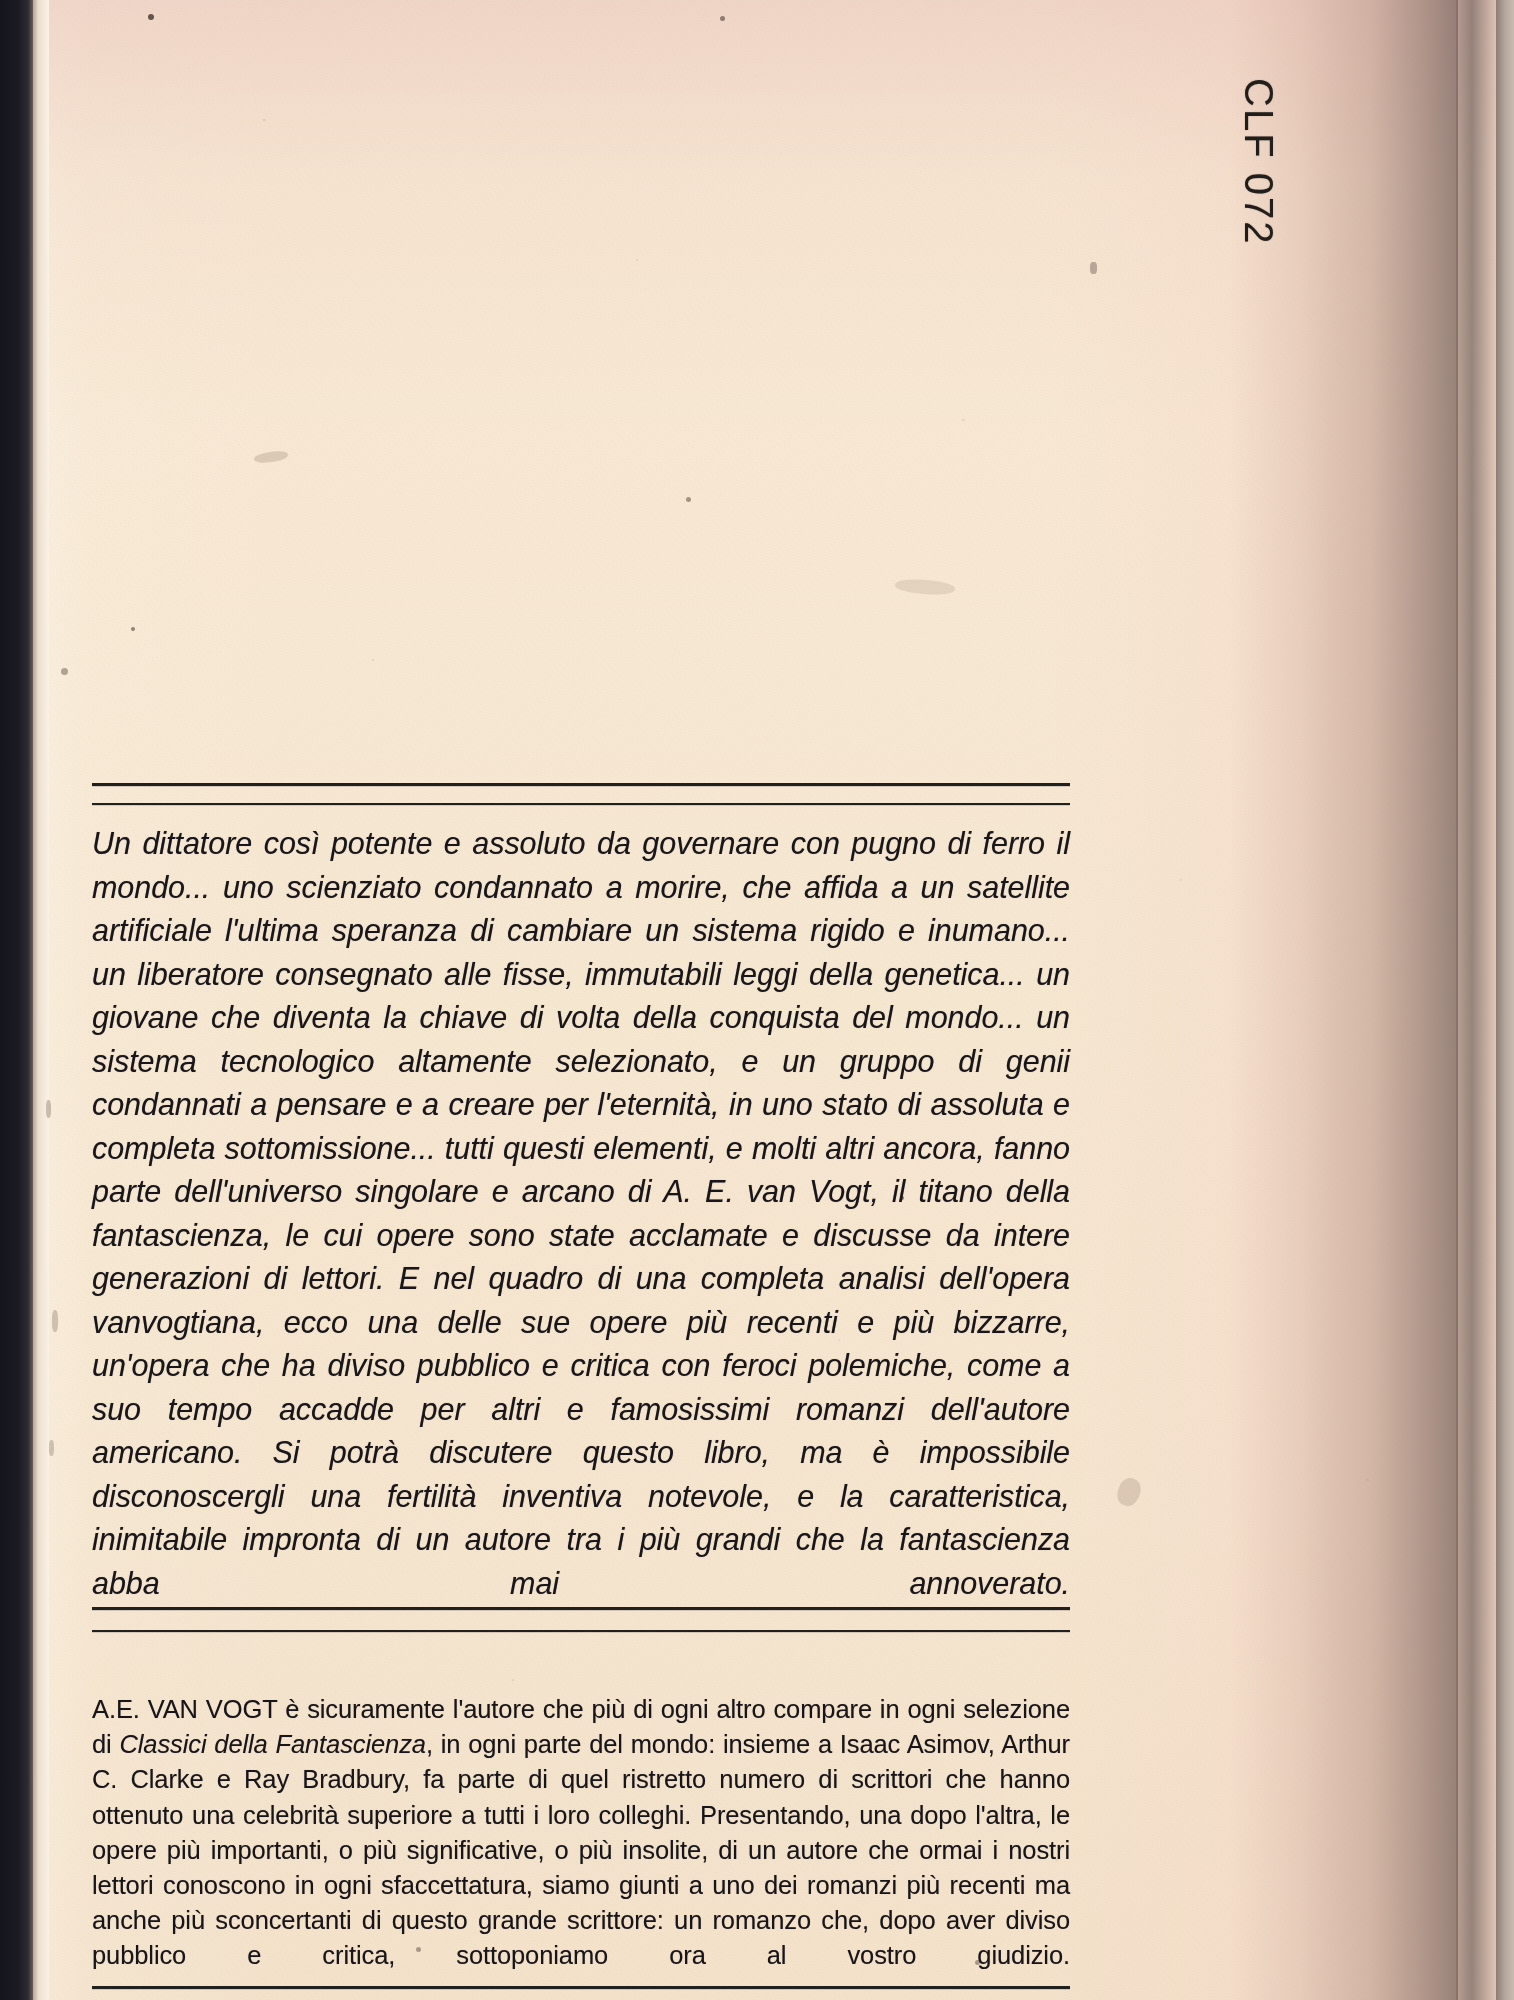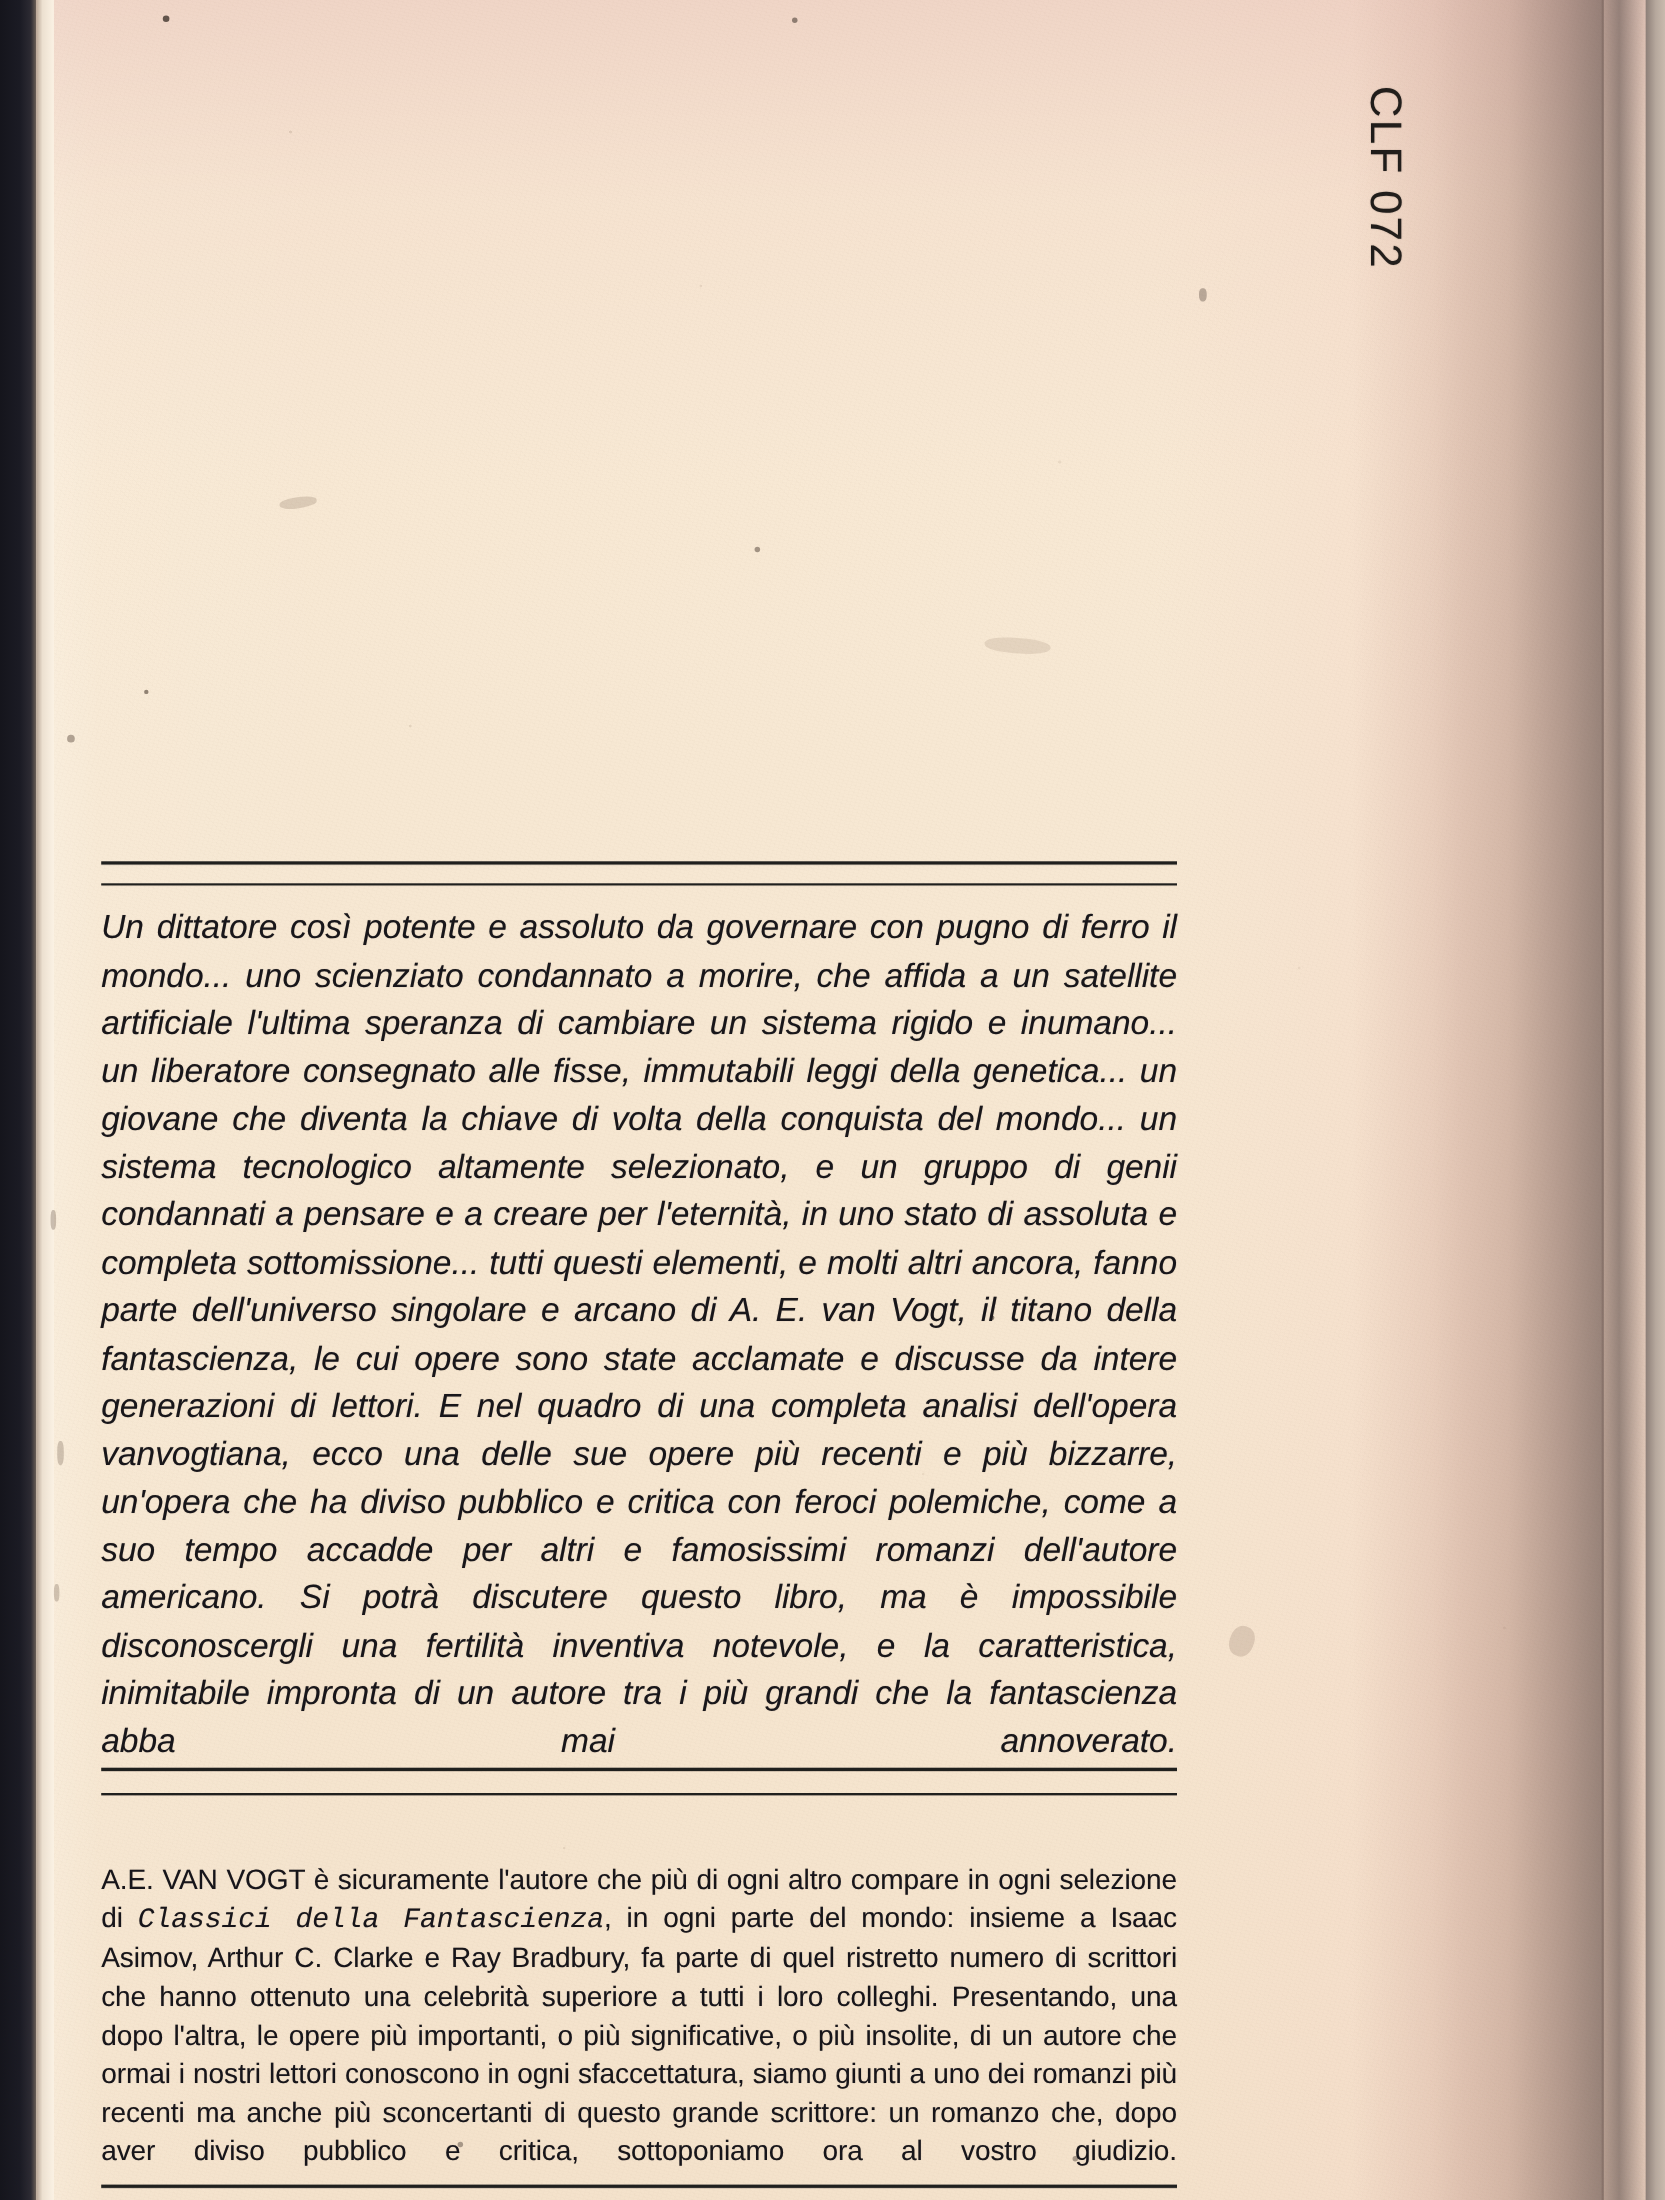--- a/index.html
+++ b/index.html
@@ -196,21 +196,21 @@
     left: 92px;
     width: 978px;
     font-family: "Liberation Sans Narrow", "Liberation Sans", sans-serif;
     font-size: 25.5px;
     line-height: 35.2px;
     text-align: justify;
     color: #17151a;
     letter-spacing: -0.1px;
     text-shadow: 0 0 0.7px rgba(35,28,26,0.35);
   }
-  .bio .it { font-style: italic; font-family: Liberation Mono, monospace; }
+  .bio .it { font-style: italic; }
   .bio::after {
     content: "";
     display: inline-block;
     width: 100%;
   }
 
   
   .spine-letters {
     position: absolute;
     right: 16px;

